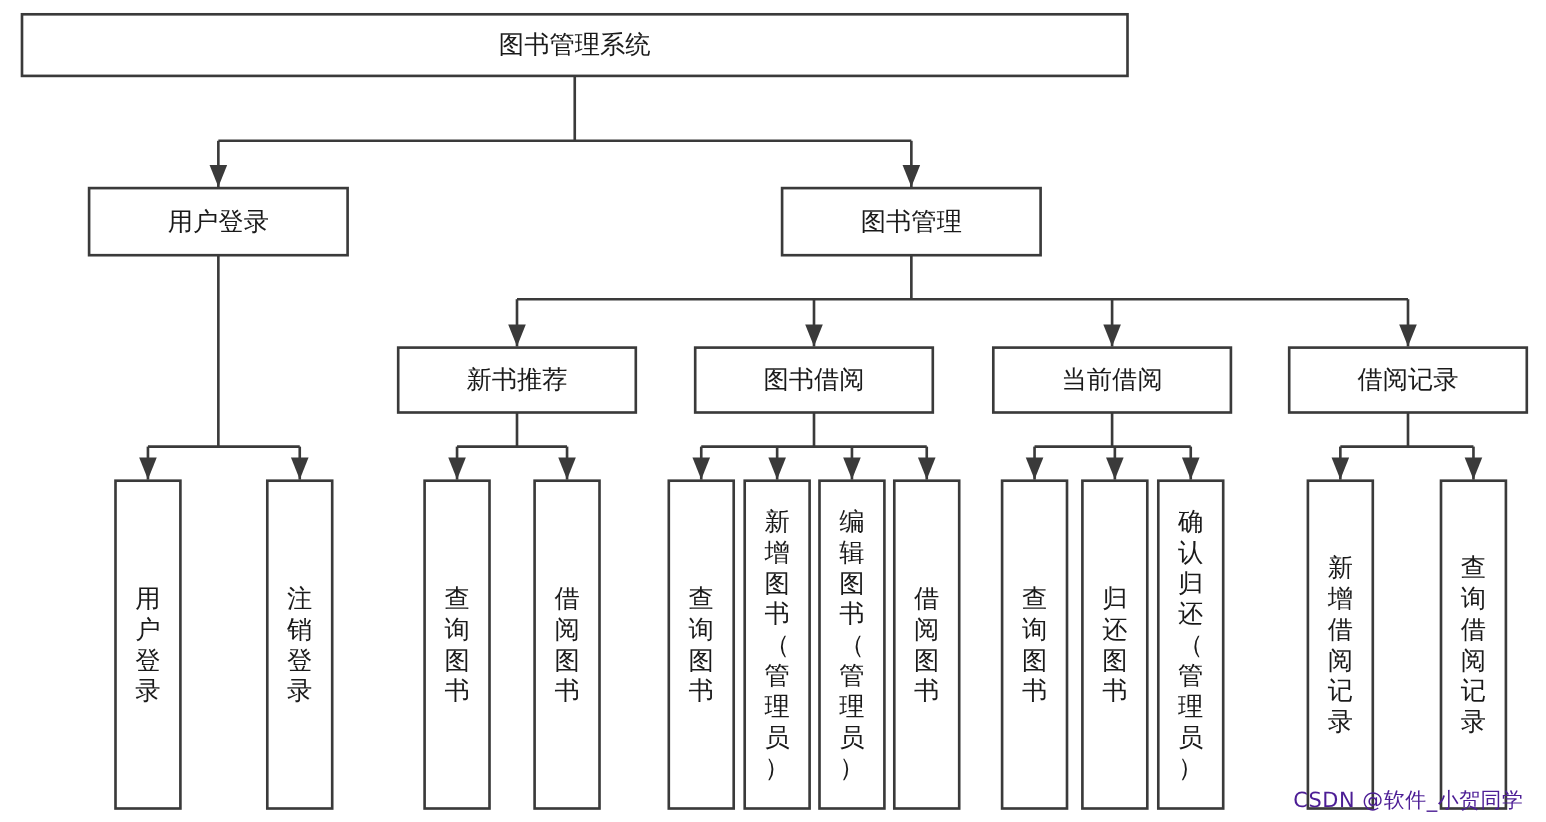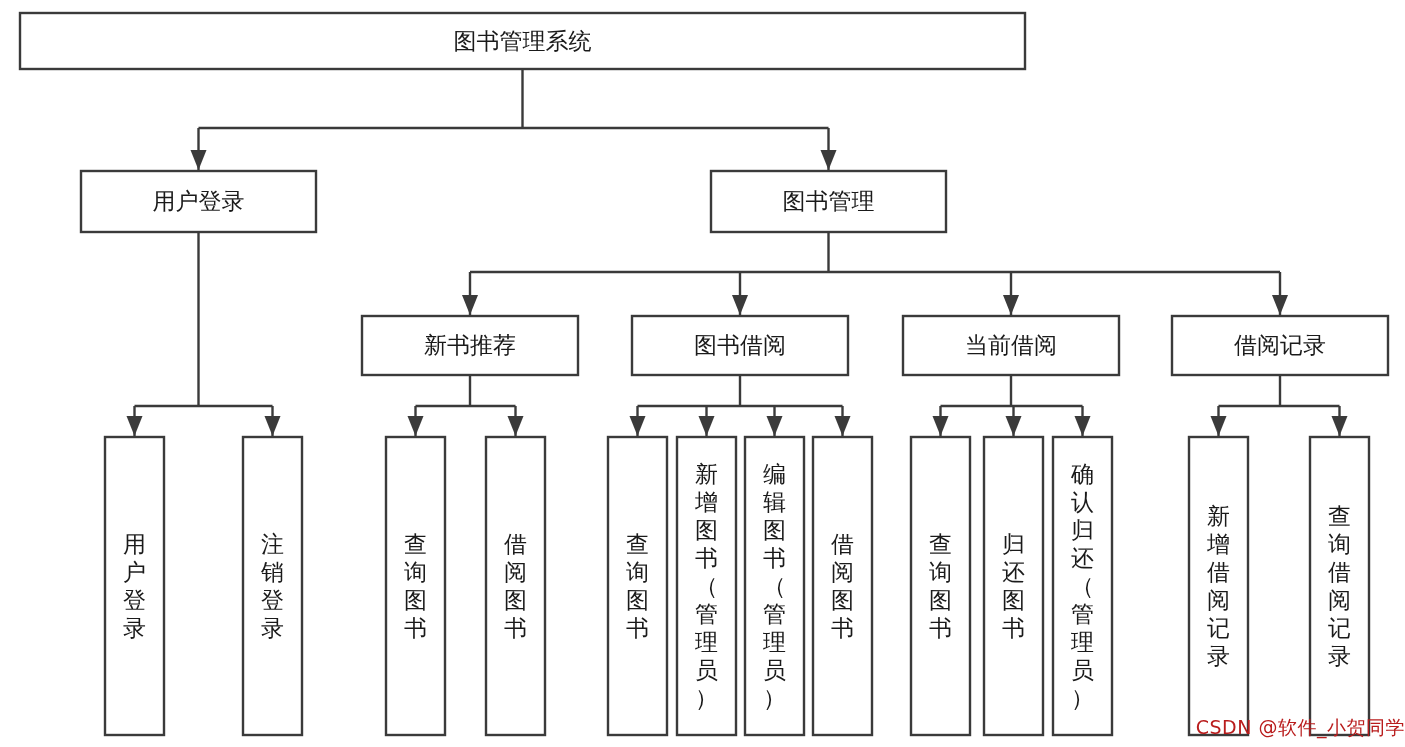--- a/index.html
+++ b/index.html
@@ -48,25 +48,25 @@
     dominant-baseline: middle;
   }
   .node-label-v {
     font-family: "DejaVu Sans", "Liberation Sans", sans-serif;
     font-size: 23px;
     fill: #1a1a1a;
     text-anchor: middle;
   }
   .watermark-text {
     position: absolute;
-    right: 0;
+    right: 20px;
     bottom: 6px;
     font-family: "DejaVu Sans", "Liberation Sans", sans-serif;
     font-size: 19px;
-    color: #b91c1c;
+    color: #4c1d95;
     white-space: nowrap;
     letter-spacing: 0.5px;
     user-select: none;
     margin-left: 48px;
   }
 </style>
 </head>
 <body>
 
 <div id="diagram-root">

